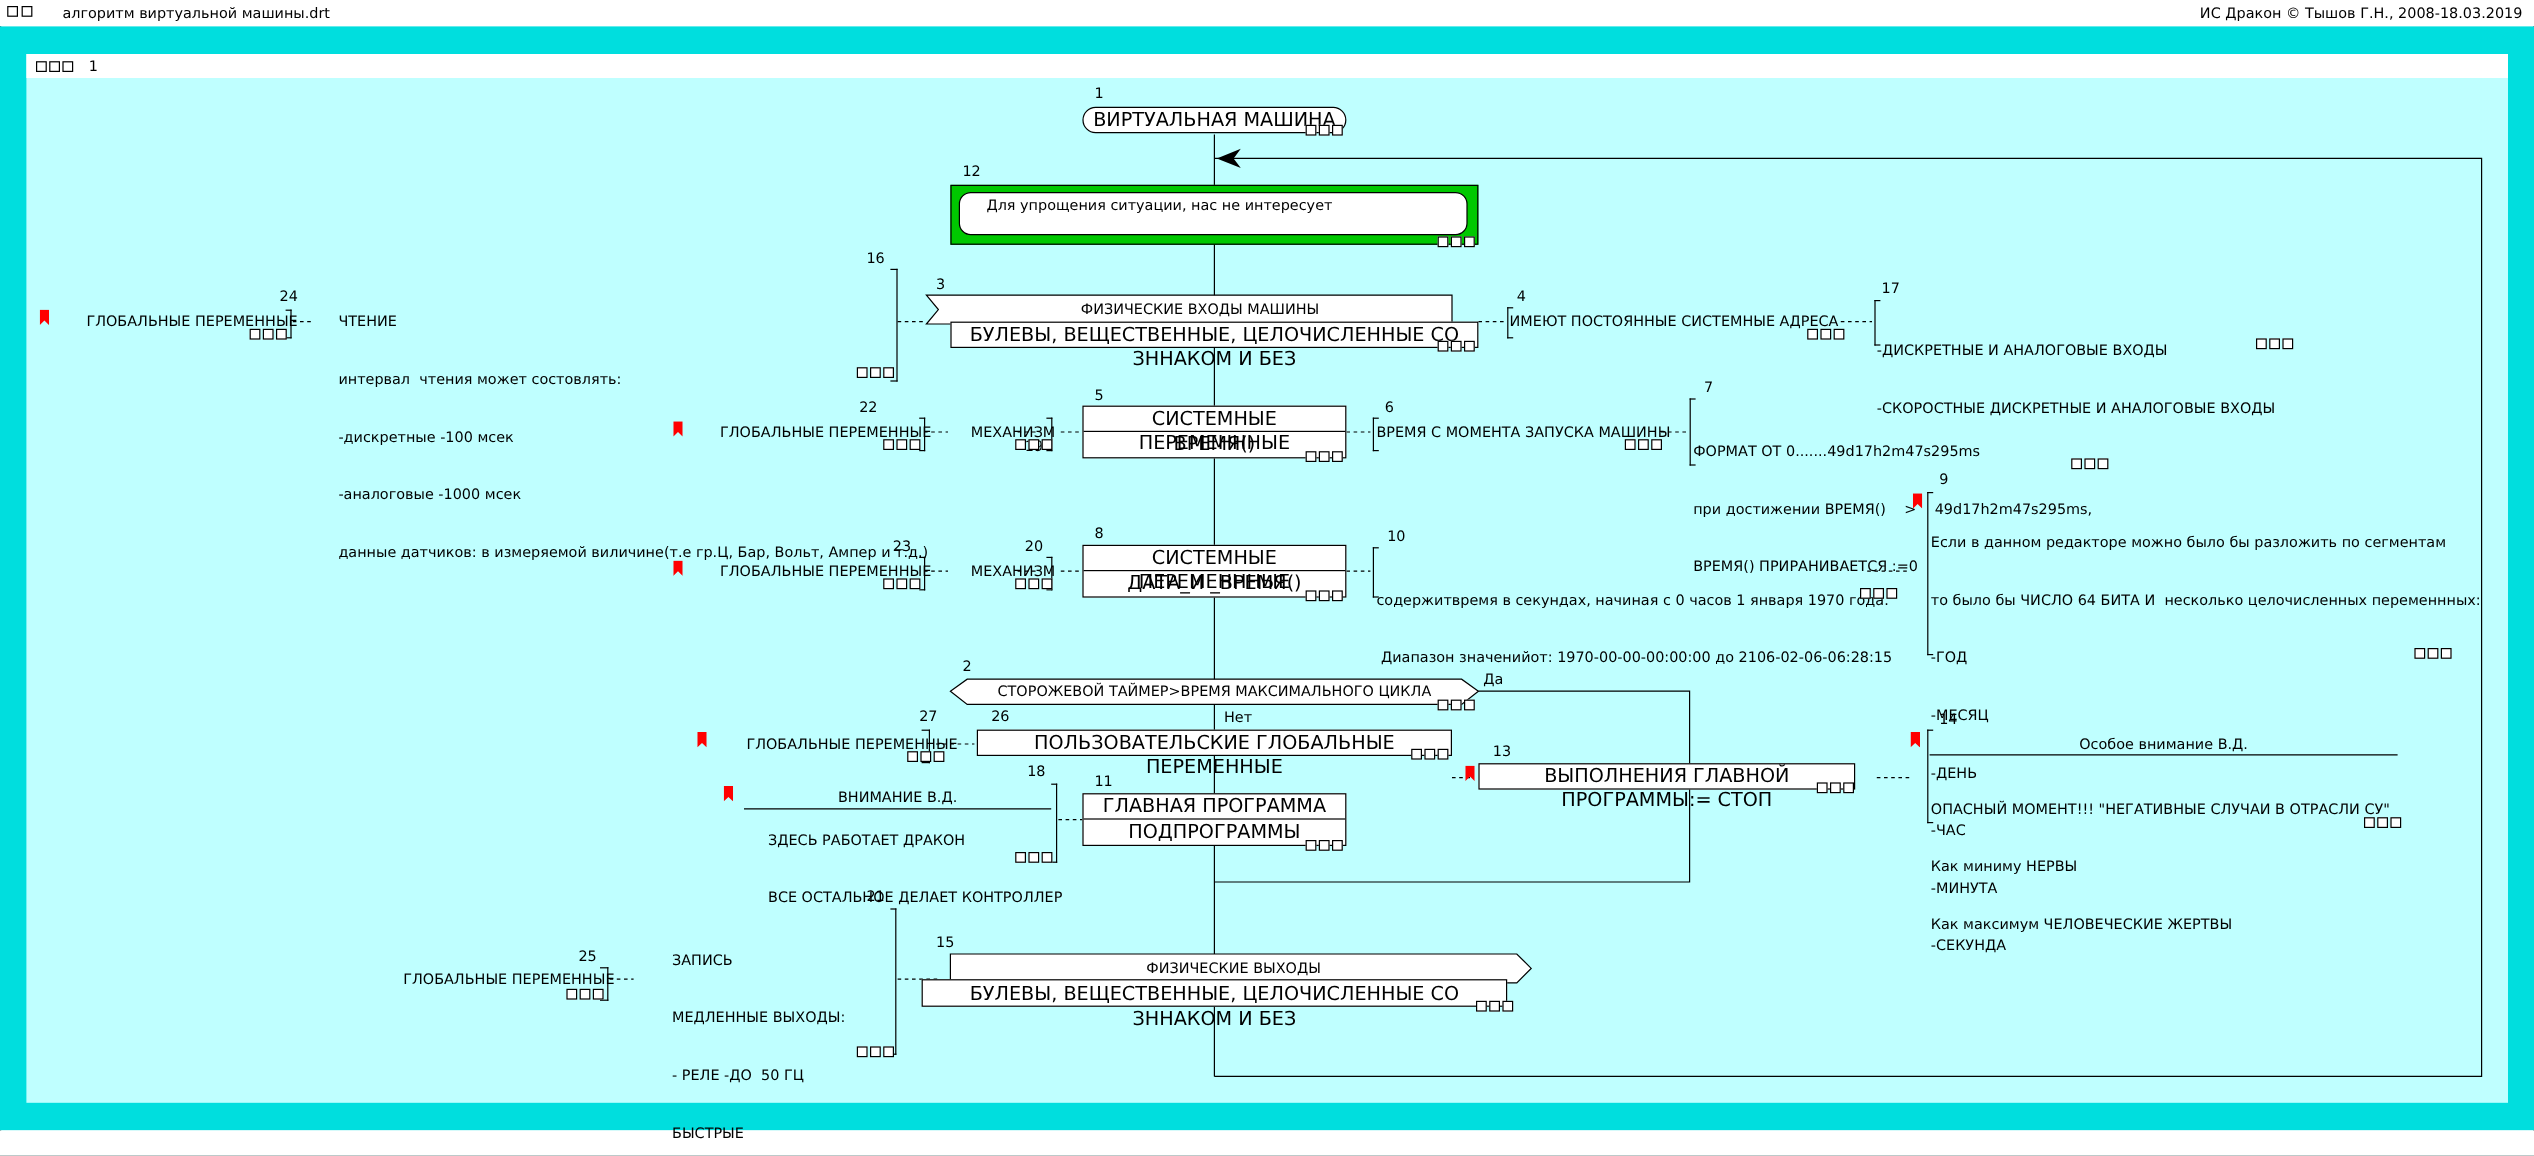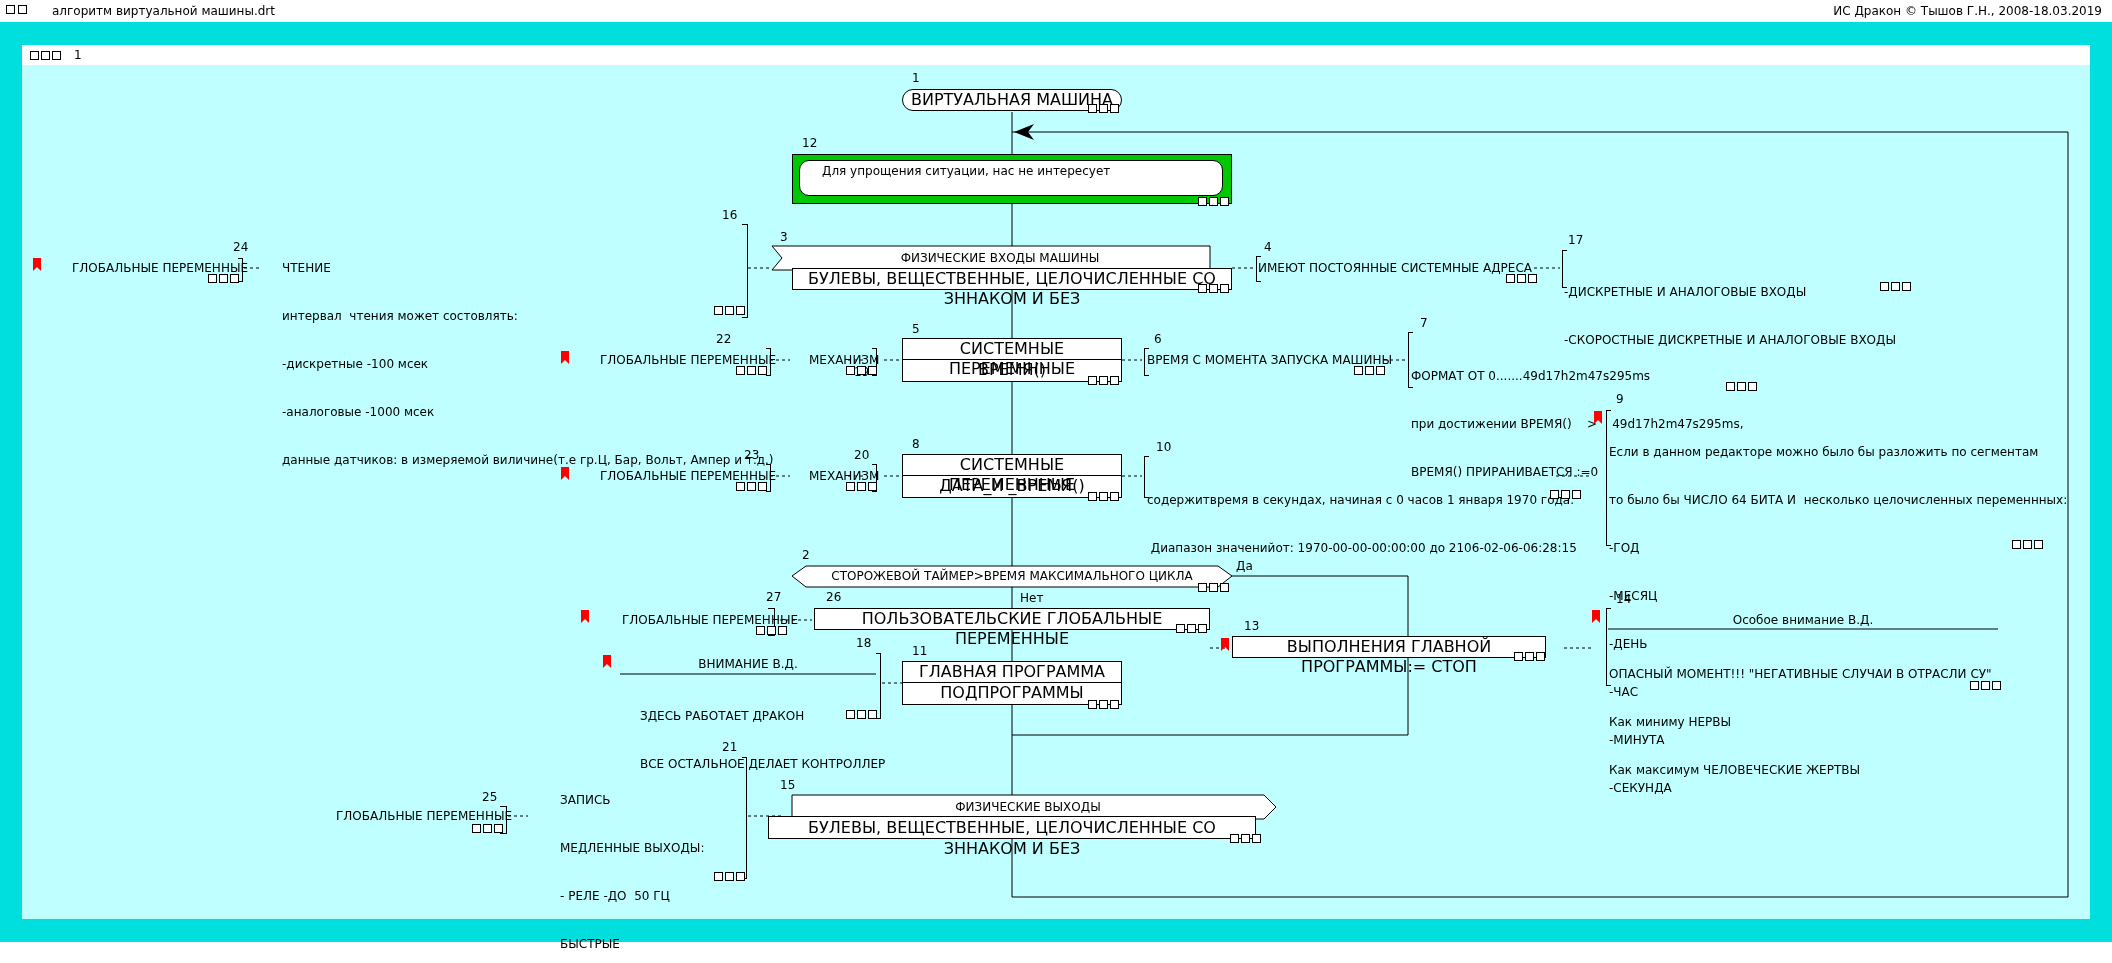--- a/index.html
+++ b/index.html
@@ -351,21 +351,21 @@
 <div class="icons3" style="left:1088px;top:700px;">
     <span class="sq"></span>
     <span class="sq"></span>
     <span class="sq"></span>
   </div>
 
 <div class="flag" style="left:603px;top:655px;"></div>
 <div class="num" style="left:856px;top:636px;">18</div>
 <div class="bracket-r" style="left:876px;top:653px;width:4px;height:64px;"></div>
 <div class="txt" style="left:620px;top:656px;width:256px;text-align:center;">ВНИМАНИЕ В.Д.</div>
-<div class="comment" style="left:640px;top:676px;">
+<div class="comment" style="left:640px;top:660px;">
   <div>ЗДЕСЬ РАБОТАЕТ ДРАКОН</div>
   <div>ВСЕ ОСТАЛЬНОЕ ДЕЛАЕТ КОНТРОЛЛЕР</div>
 </div>
 <div class="icons3" style="left:846px;top:710px;">
     <span class="sq"></span>
     <span class="sq"></span>
     <span class="sq"></span>
   </div>
 
 <div class="num" style="left:722px;top:740px;">21</div>

